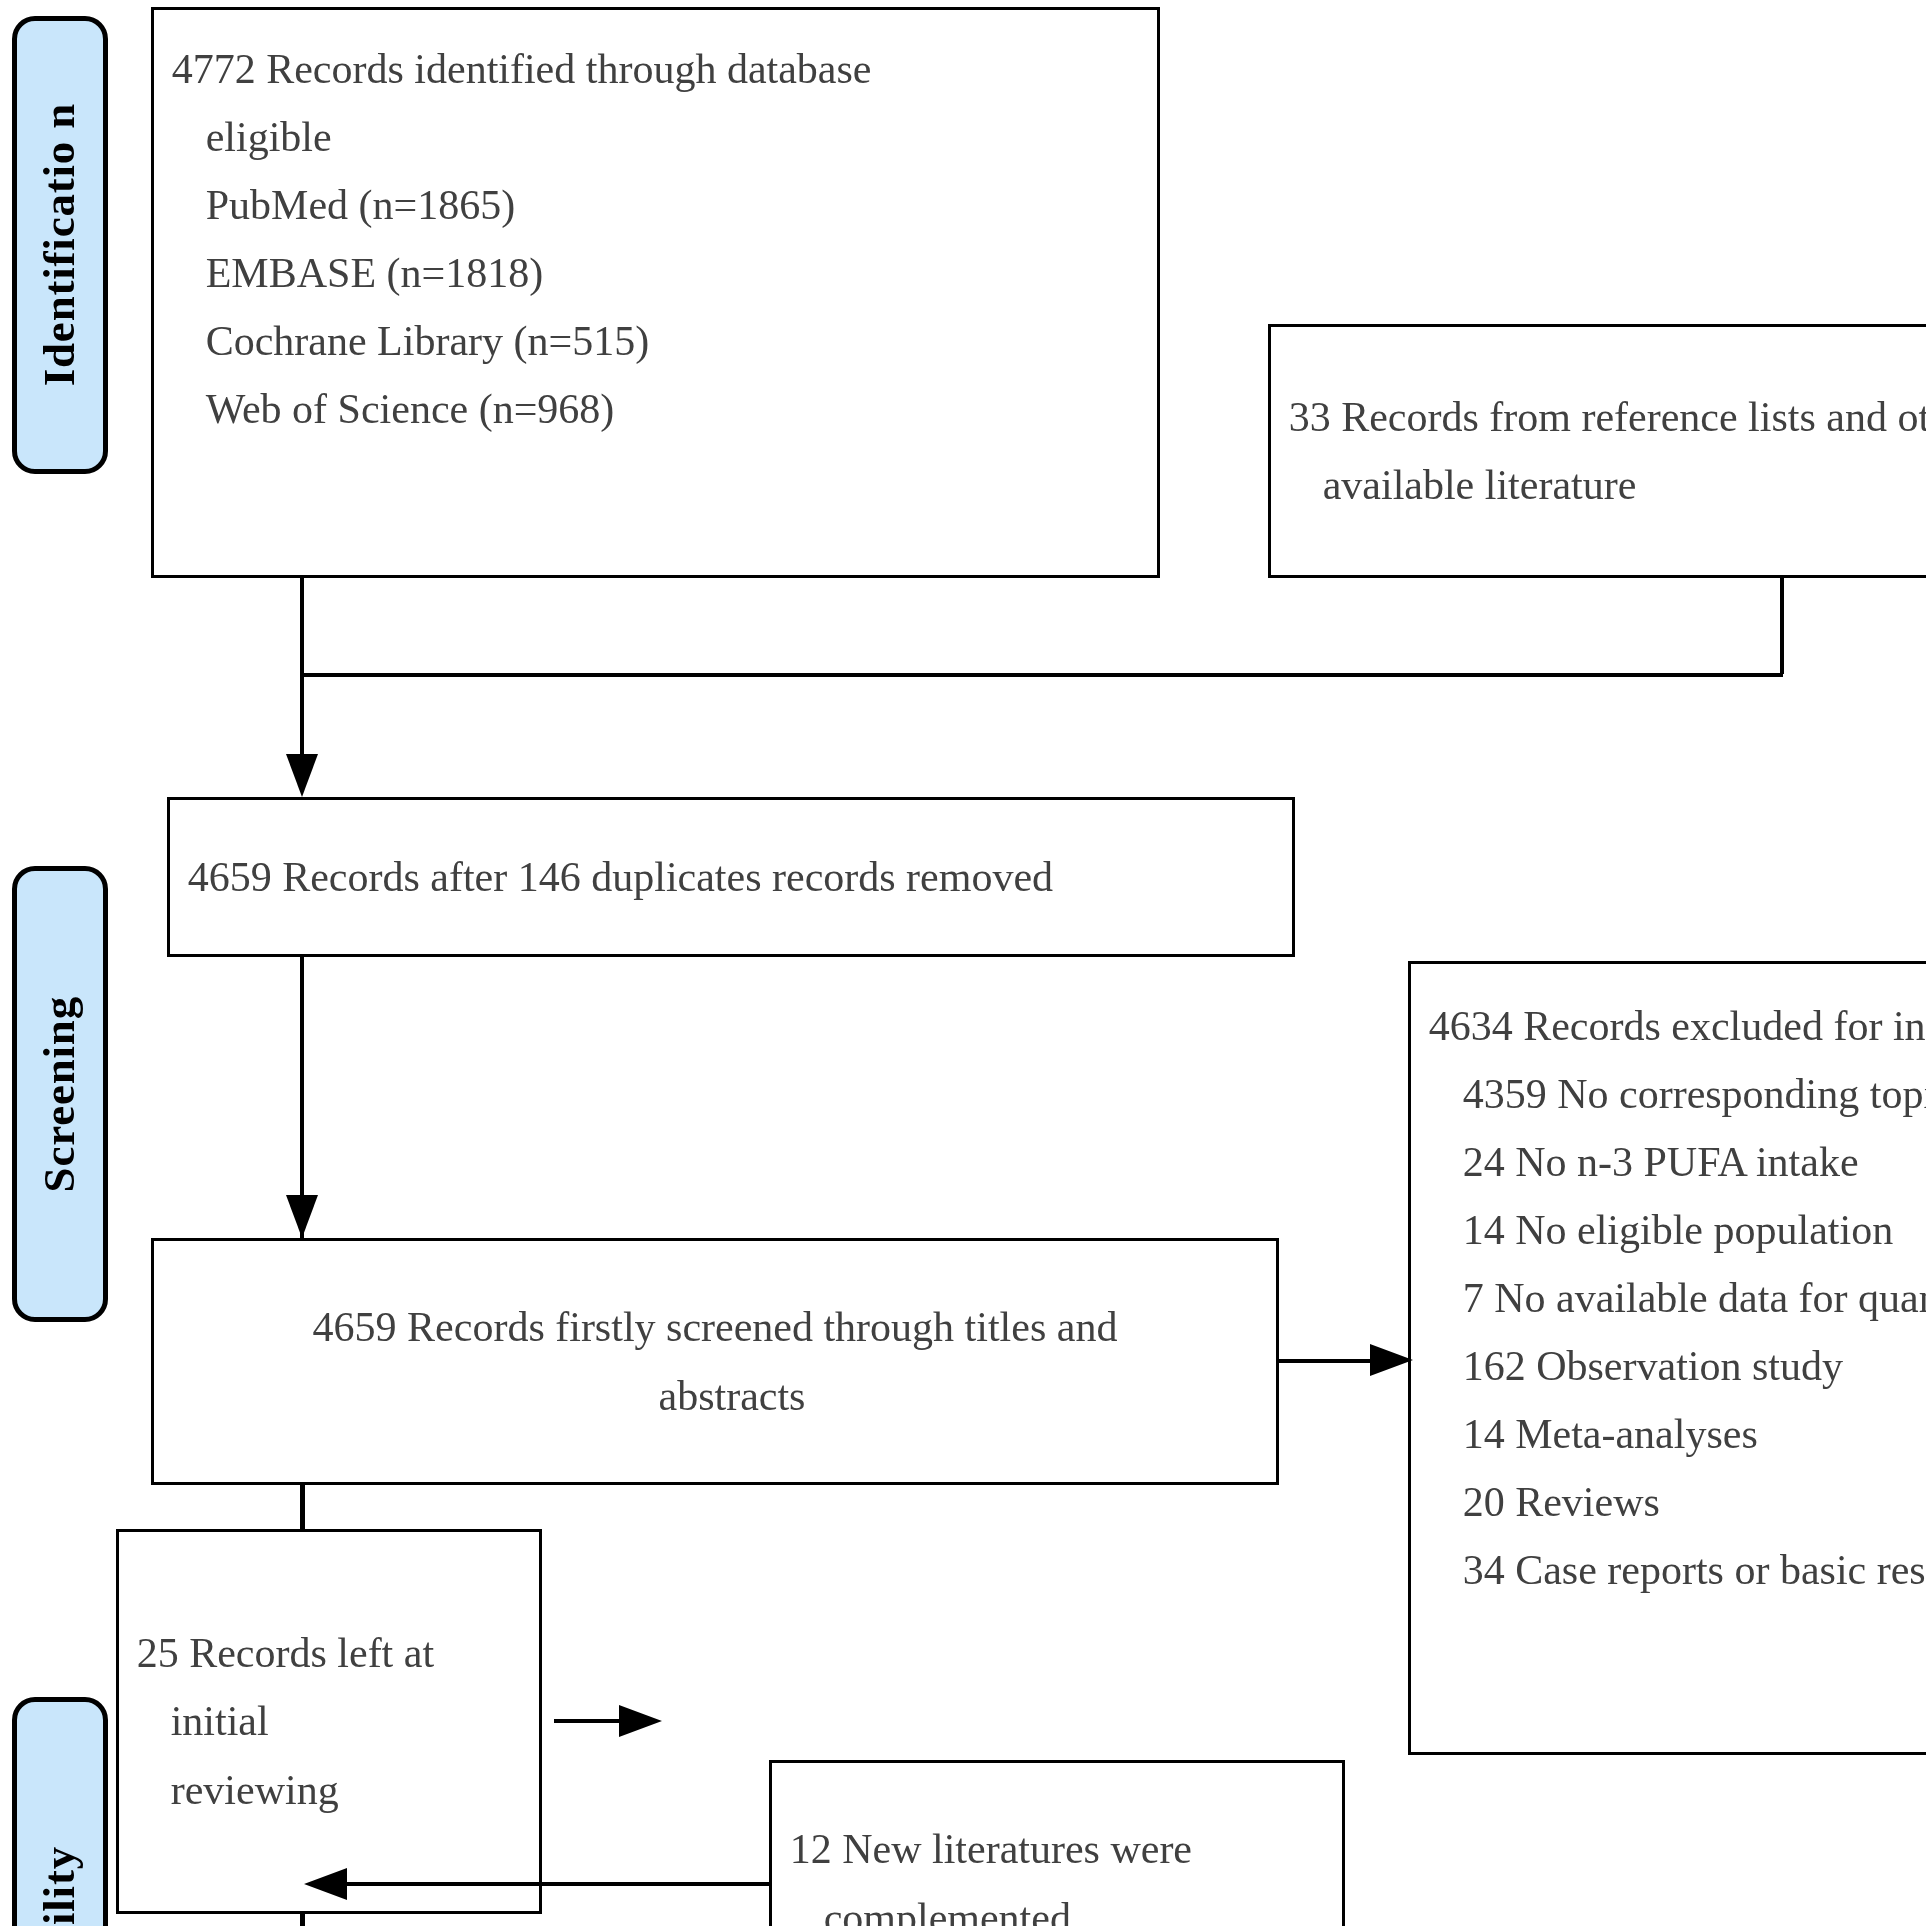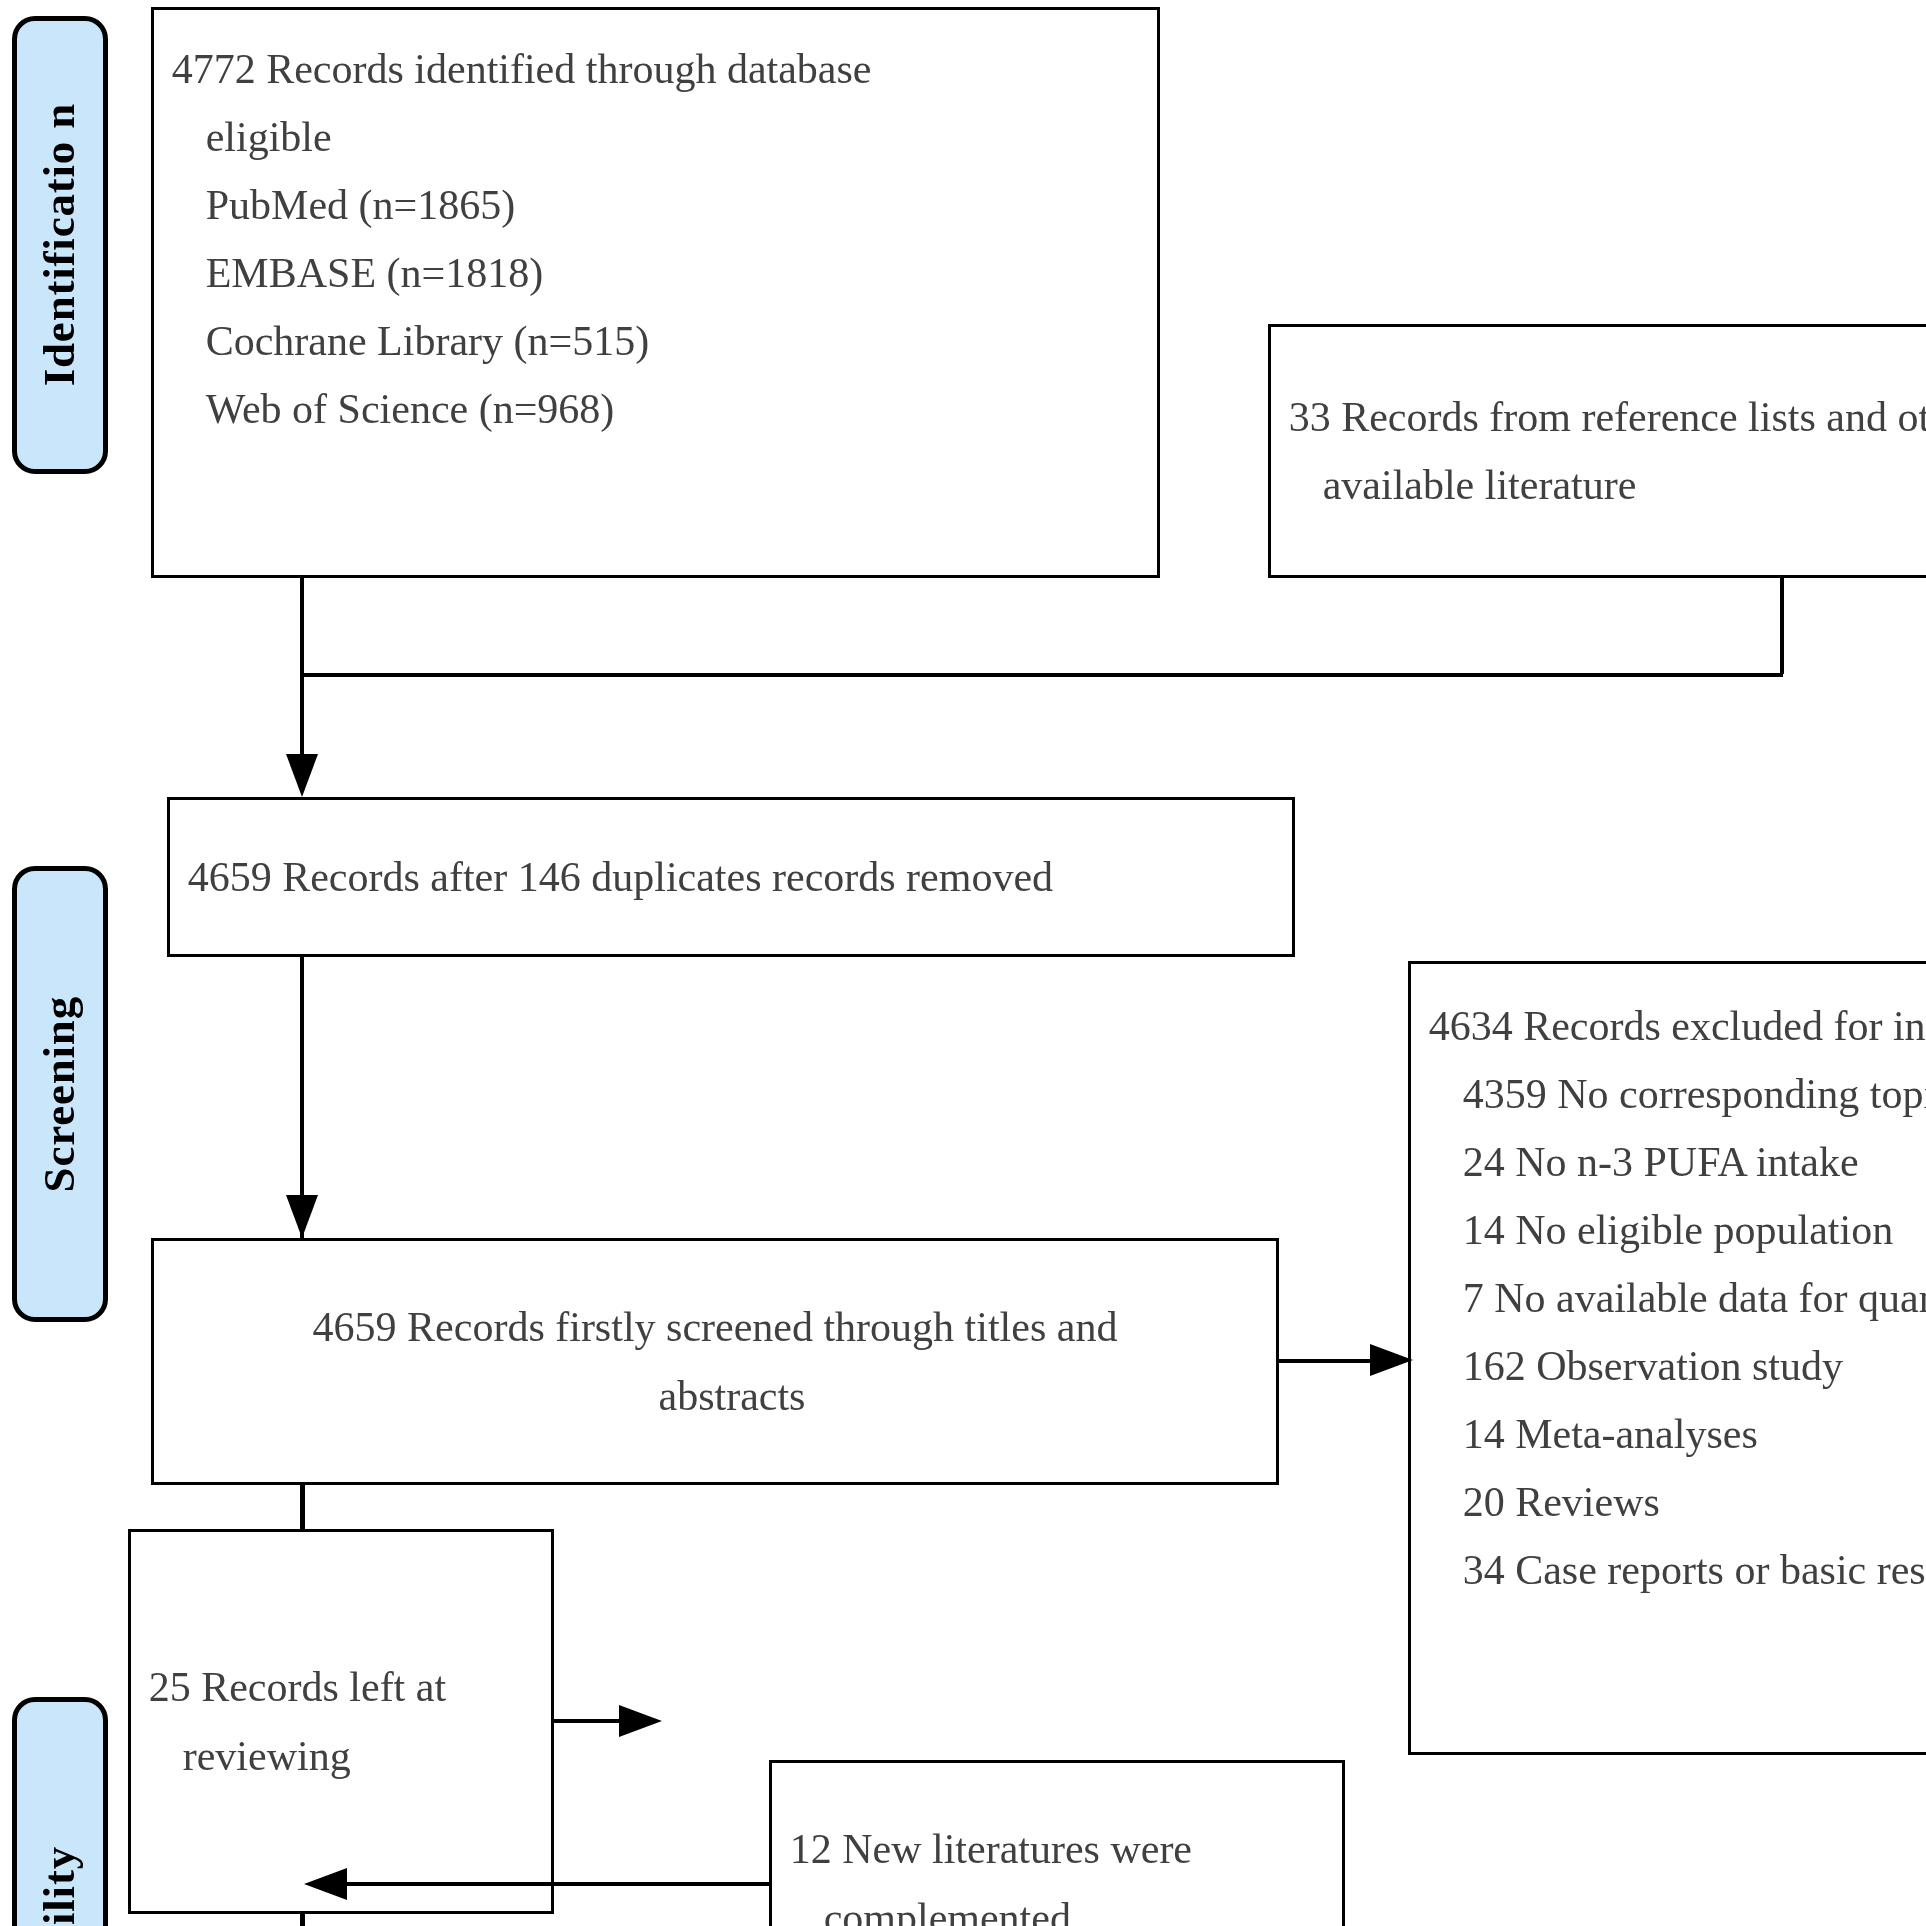--- a/index.html
+++ b/index.html
@@ -160,22 +160,23 @@
   <div class="flow-box center-v" style="left:151px; top:1238px; width:1128px; height:247px;text-align:center;">
     <div class="line">4659 Records firstly screened through titles and</div>
     <div class="line indent">abstracts</div>
   </div>
 
   <div class="hline" style="left:1279px; top:1359px; width:96px;"></div>
   <div class="arrow-right" style="left:1370px; top:1344px;"></div>
 
   <div class="vline" style="left:300px; top:1485px; width:4.6px; height:636px;"></div>
 
-  <div class="flow-box center-v" style="left:128px; top:1529px; width:426px; height:385px;">
+  <div class="flow-box center-v" style="left:116px; top:1529px; width:426px; height:385px;">
     <div class="line">25 Records left at</div>
+    <div class="line indent">initial</div>
     <div class="line indent">reviewing</div>
   </div>
 
   <div class="hline" style="left:554px; top:1719px; width:71px;"></div>
   <div class="arrow-right" style="left:619px; top:1705px;"></div>
 
   <div class="flow-box center-v" style="left:769px; top:1760px; width:576px; height:247px;">
     <div class="line">12 New literatures were</div>
     <div class="line indent">complemented</div>
   </div>

